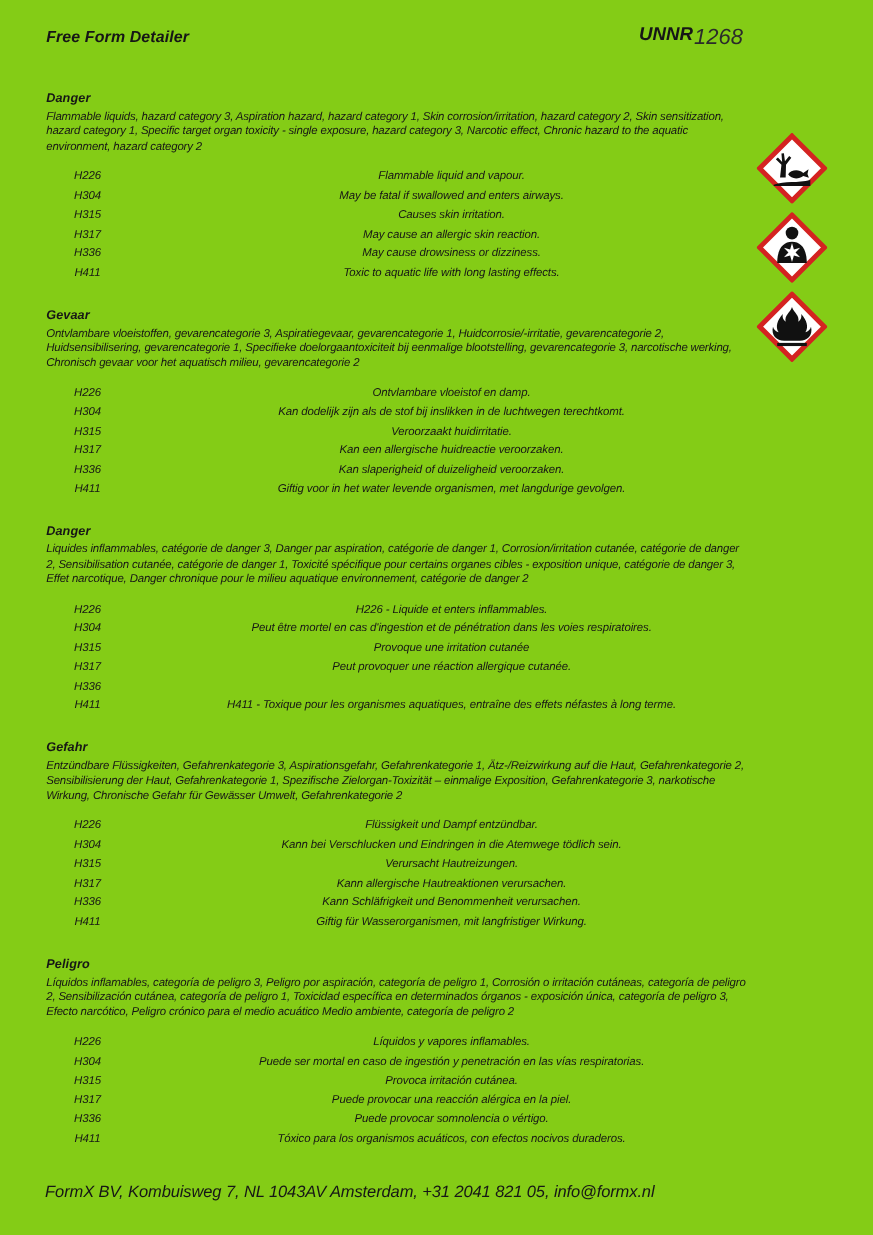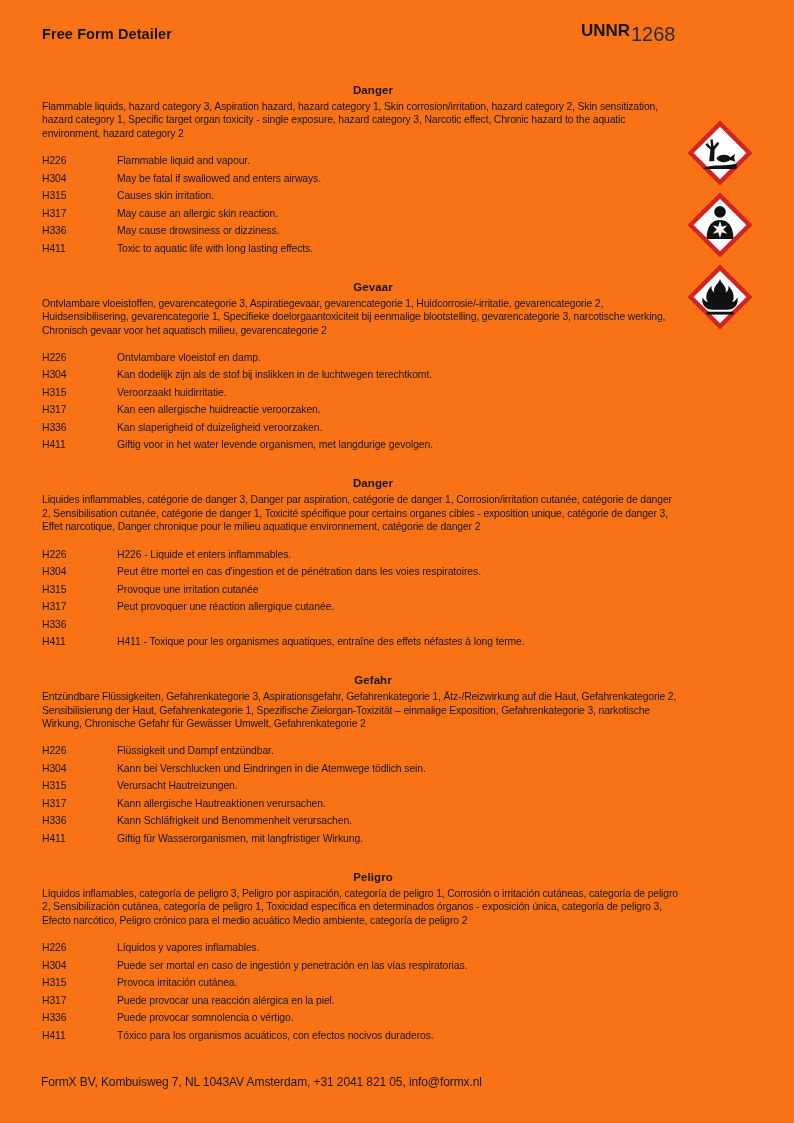--- a/index.html
+++ b/index.html
@@ -1,23 +1,24 @@
 <!DOCTYPE html>
 <html style="--ghs-red: #d42321; --ghs-ink: #111111;"><head>
 <meta charset="utf-8">
 <style>
   html,body { margin:0; padding:0; background:#fff; }
   .page {
     position: relative;
     width: 794px;
     height: 1123px;
-    background: #f97316;
+    background: #84cc16;
     font-family: "Liberation Sans", sans-serif;
     color: #161616;
     overflow: hidden;
+    font-style: italic;
   }
 
   
   .doc-title {
     position: absolute;
     left: 42px; top: 26px;
     font-size: 14.5px;
     font-weight: bold;
     letter-spacing: 0.1px;
   }
@@ -40,35 +41,35 @@
     position: absolute;
     left: 42px; top: 84px;
     width: 662px;
   }
   .hzsection { margin-bottom: 26px; }
   .signal {
     margin: 0 0 4px 0;
     font-size: 11.5px;
     font-weight: bold;
     letter-spacing: 0.1px;
-    text-align: center;
   }
   .classification {
     margin: 0 0 14px 0;
     width: 640px;
     font-size: 10.4px;
     line-height: 13.4px;
     letter-spacing: -0.15px;
   }
   .hrow {
     display: flex;
     margin-bottom: 4.5px;
     font-size: 10.4px;
     line-height: 13px;
     letter-spacing: -0.1px;
+    text-align: center;
   }
   .hcode { width: 75px; flex: 0 0 75px; }
   .htext { flex: 1; }
 
   
   .picto-col {
     position: absolute;
     left: 688px; top: 121px;
     width: 64px;
     display: flex;
@@ -81,21 +82,21 @@
     stroke: var(--ghs-red, #d42321);
     stroke-width: 7;
     stroke-linejoin: miter;
   }
   .sym { fill: var(--ghs-ink, #111111); }
 
   
   .footer-line {
     position: absolute;
     left: 41px; top: 1075px;
-    font-size: 12px;
+    font-size: 15px;
     letter-spacing: -0.1px;
     color: #161616;
   }
 </style>
 </head>
 <body>
 
 <div class="page">
 
   <div class="doc-title">Free Form Detailer</div>

